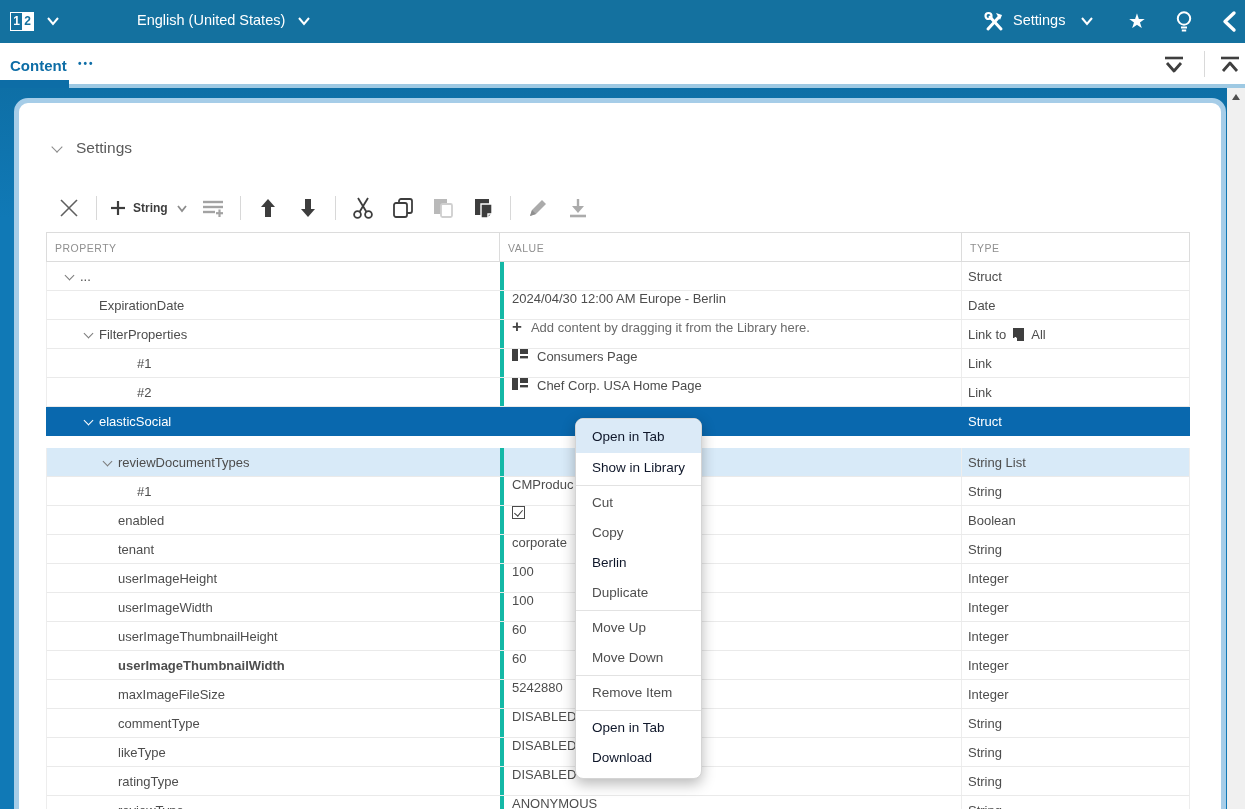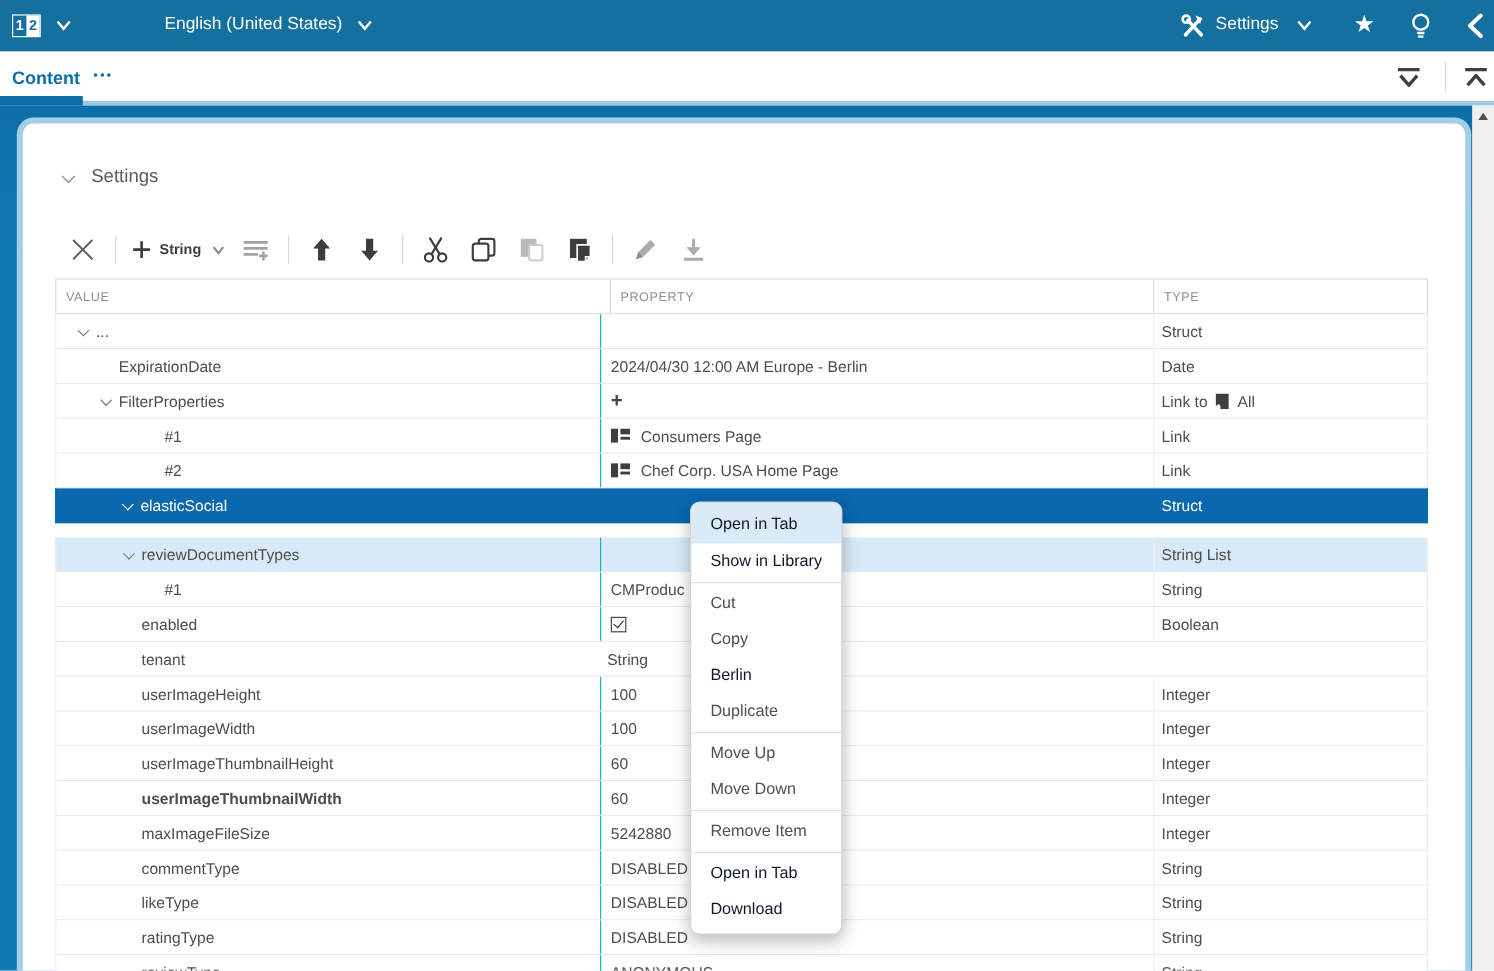--- a/index.html
+++ b/index.html
@@ -70,22 +70,22 @@
   .thead .hc { padding:9px 0 0 8px; border-right:1px solid #dcdcdc; }
   .thead .hc:last-child { border-right:none; }
   .hc.c1 { width:453px; } .hc.c2 { width:462px; } .hc.c3 { width:227px; }
 
   .row { display:flex; height:29px; border-bottom:1px solid #eaeaea;
          border-left:1px solid #ededed; border-right:1px solid #ededed;
          font-size:13px; color:#4d4d4d; background:#fff; }
   .row.dark { background:var(--c-seldark); color:#fff; border-color:var(--c-seldark); }
   .row.light { background:var(--c-sellight);margin-top:12px; }
   .cprop { width:453px; display:flex; align-items:center; }
-  .cval  { width:462px; display:flex; align-items:center; padding-left:8px;
-           border-left:1px solid #14b8a6; border-right:1px solid #ededed; }
+  .cval  { width:462px; display:flex; padding-left:8px;
+           border-left:4px solid #14b8a6; border-right:1px solid #ededed; }
   .row.dark .cval { border-color:transparent; }
   .ctype { width:227px; display:flex; align-items:center; padding-left:6px; }
   .chev { width:17px; height:29px; position:relative; flex:none; }
   .chev.show::before { content:''; position:absolute; left:3px; top:10px; width:6px; height:6px;
                        border-left:1.6px solid #7c7c7c; border-bottom:1.6px solid #7c7c7c;
                        transform:rotate(-45deg); }
   .row.dark .chev.show::before { border-color:#fff; }
   .plus-glyph { font-size:17px; color:#454545; margin-right:9px; font-weight:bold; line-height:14px; }
   .ph-text { color:#6a6a6a; }
   .cbx { width:13px; height:13px; border:1.6px solid #4a4a4a; position:relative; }
@@ -267,22 +267,22 @@
           <svg width="24" height="24" viewBox="0 0 24 24">
             <line x1="12" y1="3" x2="12" y2="14" stroke="#ababab" stroke-width="2.4"></line>
             <path d="M6 10 L12 17 L18 10 Z" fill="#ababab"></path>
             <line x1="4" y1="20" x2="20" y2="20" stroke="#ababab" stroke-width="2.6"></line>
           </svg>
         </div>
       </div>
 
       <div class="ptable">
         <div class="thead">
+          <div class="hc c1">PROPERTY</div>
           <div class="hc c2">VALUE</div>
-          <div class="hc c1">PROPERTY</div>
           <div class="hc c3">TYPE</div>
         </div>
         <div id="tbody">
             <div class="row">
               <div class="cprop" style="padding-left: 16px;">
                 <span class="chev show"></span>
                 <span>...</span>
               </div>
               <div class="cval"></div>
               <div class="ctype">
@@ -301,20 +301,21 @@
                 <span>Date</span>
               </div>
             </div>
             <div class="row">
               <div class="cprop" style="padding-left: 35px;">
                 <span class="chev show"></span>
                 <span>FilterProperties</span>
               </div>
               <div class="cval">
                 <span class="plus-glyph">+</span>
+                <span class="ph-text">Add content by dragging it from the Library here.</span>
               </div>
               <div class="ctype">
                 <span>Link to</span>
                 <span class="docicon">
                   <svg width="11" height="13" viewBox="0 0 11 13">
                     <path d="M0 0 h11 v13 h-7 l0 -3 h-4 z" fill="#3f3f3f"></path>
                     <rect x="1.5" y="9" width="1.8" height="4" fill="#fff"></rect>
                   </svg>
                 </span>
                 <span>All</span>
@@ -352,21 +353,21 @@
                     <rect x="8" y="7" width="8" height="2.4" fill="#3f3f3f"></rect>
                   </svg>
                 </span>
                 <span>Chef Corp. USA Home Page</span>
               </div>
               <div class="ctype">
                 <span>Link</span>
               </div>
             </div>
             <div class="row dark">
-              <div class="cprop" style="padding-left: 53px;">
+              <div class="cprop" style="padding-left: 35px;">
                 <span class="chev show"></span>
                 <span>elasticSocial</span>
               </div>
               <div class="cval"></div>
               <div class="ctype">
                 <span>Struct</span>
               </div>
             </div>
             <div class="row light">
               <div class="cprop" style="padding-left: 54px;">
@@ -399,20 +400,23 @@
                 <span class="cbx"></span>
               </div>
               <div class="ctype">
                 <span>Boolean</span>
               </div>
             </div>
             <div class="row">
               <div class="cprop" style="padding-left: 54px;">
                 <span class="chev"></span>
                 <span>tenant</span>
+              </div>
+              <div class="cval">
+                <span>corporate</span>
               </div>
               <div class="ctype">
                 <span>String</span>
               </div>
             </div>
             <div class="row">
               <div class="cprop" style="padding-left: 54px;">
                 <span class="chev"></span>
                 <span>userImageHeight</span>
               </div>

